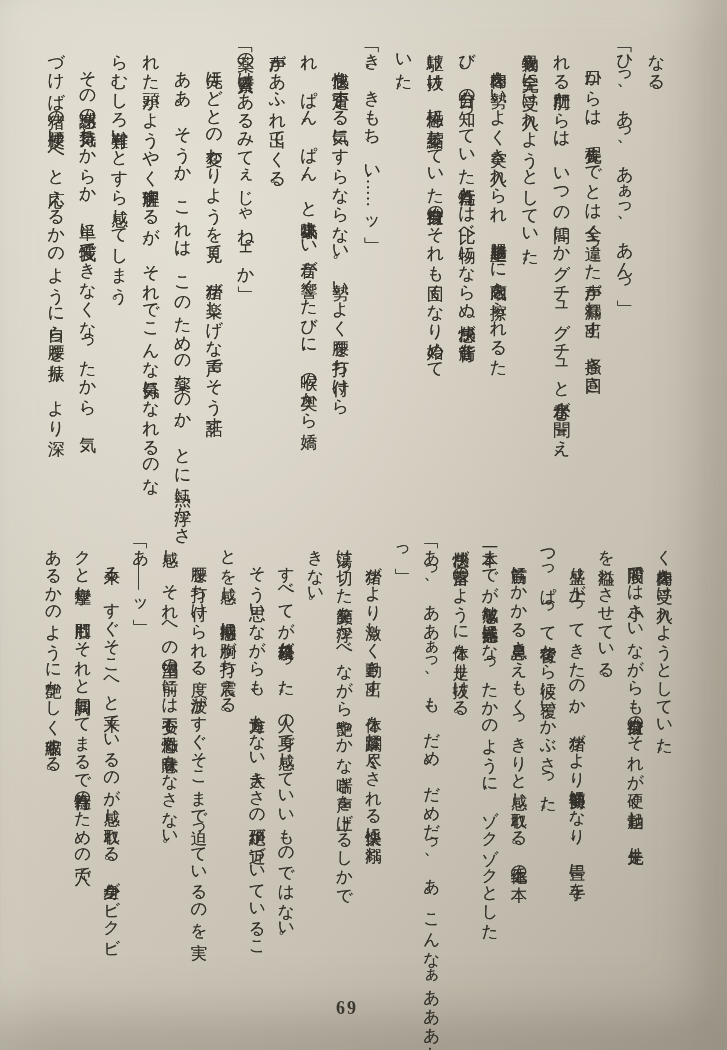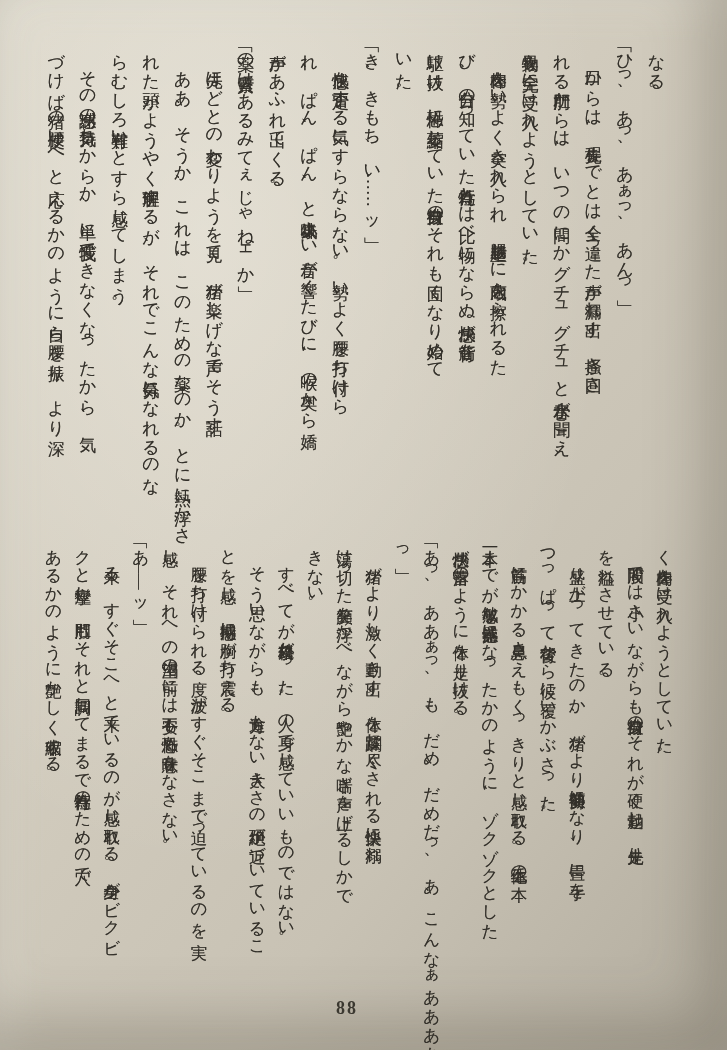--- a/index.html
+++ b/index.html
@@ -105,14 +105,14 @@
       <p class="indent">すべてが規格外だった。人の身で感じていいものではない。</p>
       <p class="indent">そう思いながらも、途方もない大きさの絶頂が近づいているこ</p>
       <p class="">とを感じ、期待感に胸が打ち震える。</p>
       <p class="indent">腰を打ち付けられる度、波がすぐそこまで迫っているのを実</p>
       <p class="">感し、それへの渇望の前には不安も恐怖も意味をなさない。</p>
       <p class="">「あ――ッ」</p>
       <p class="indent">来る。すぐそこへと来ているのが感じ取れる。全身がビクビ</p>
       <p class="">クと痙攣し、肛門もそれと同調してまるで性行為のための穴で</p>
       <p class="">あるかのように艶かしく収縮する。</p>
     </div>
-  <div class="page-number">88</div>
+  <div class="page-number">69</div>
 </div>
 
 </body></html>

